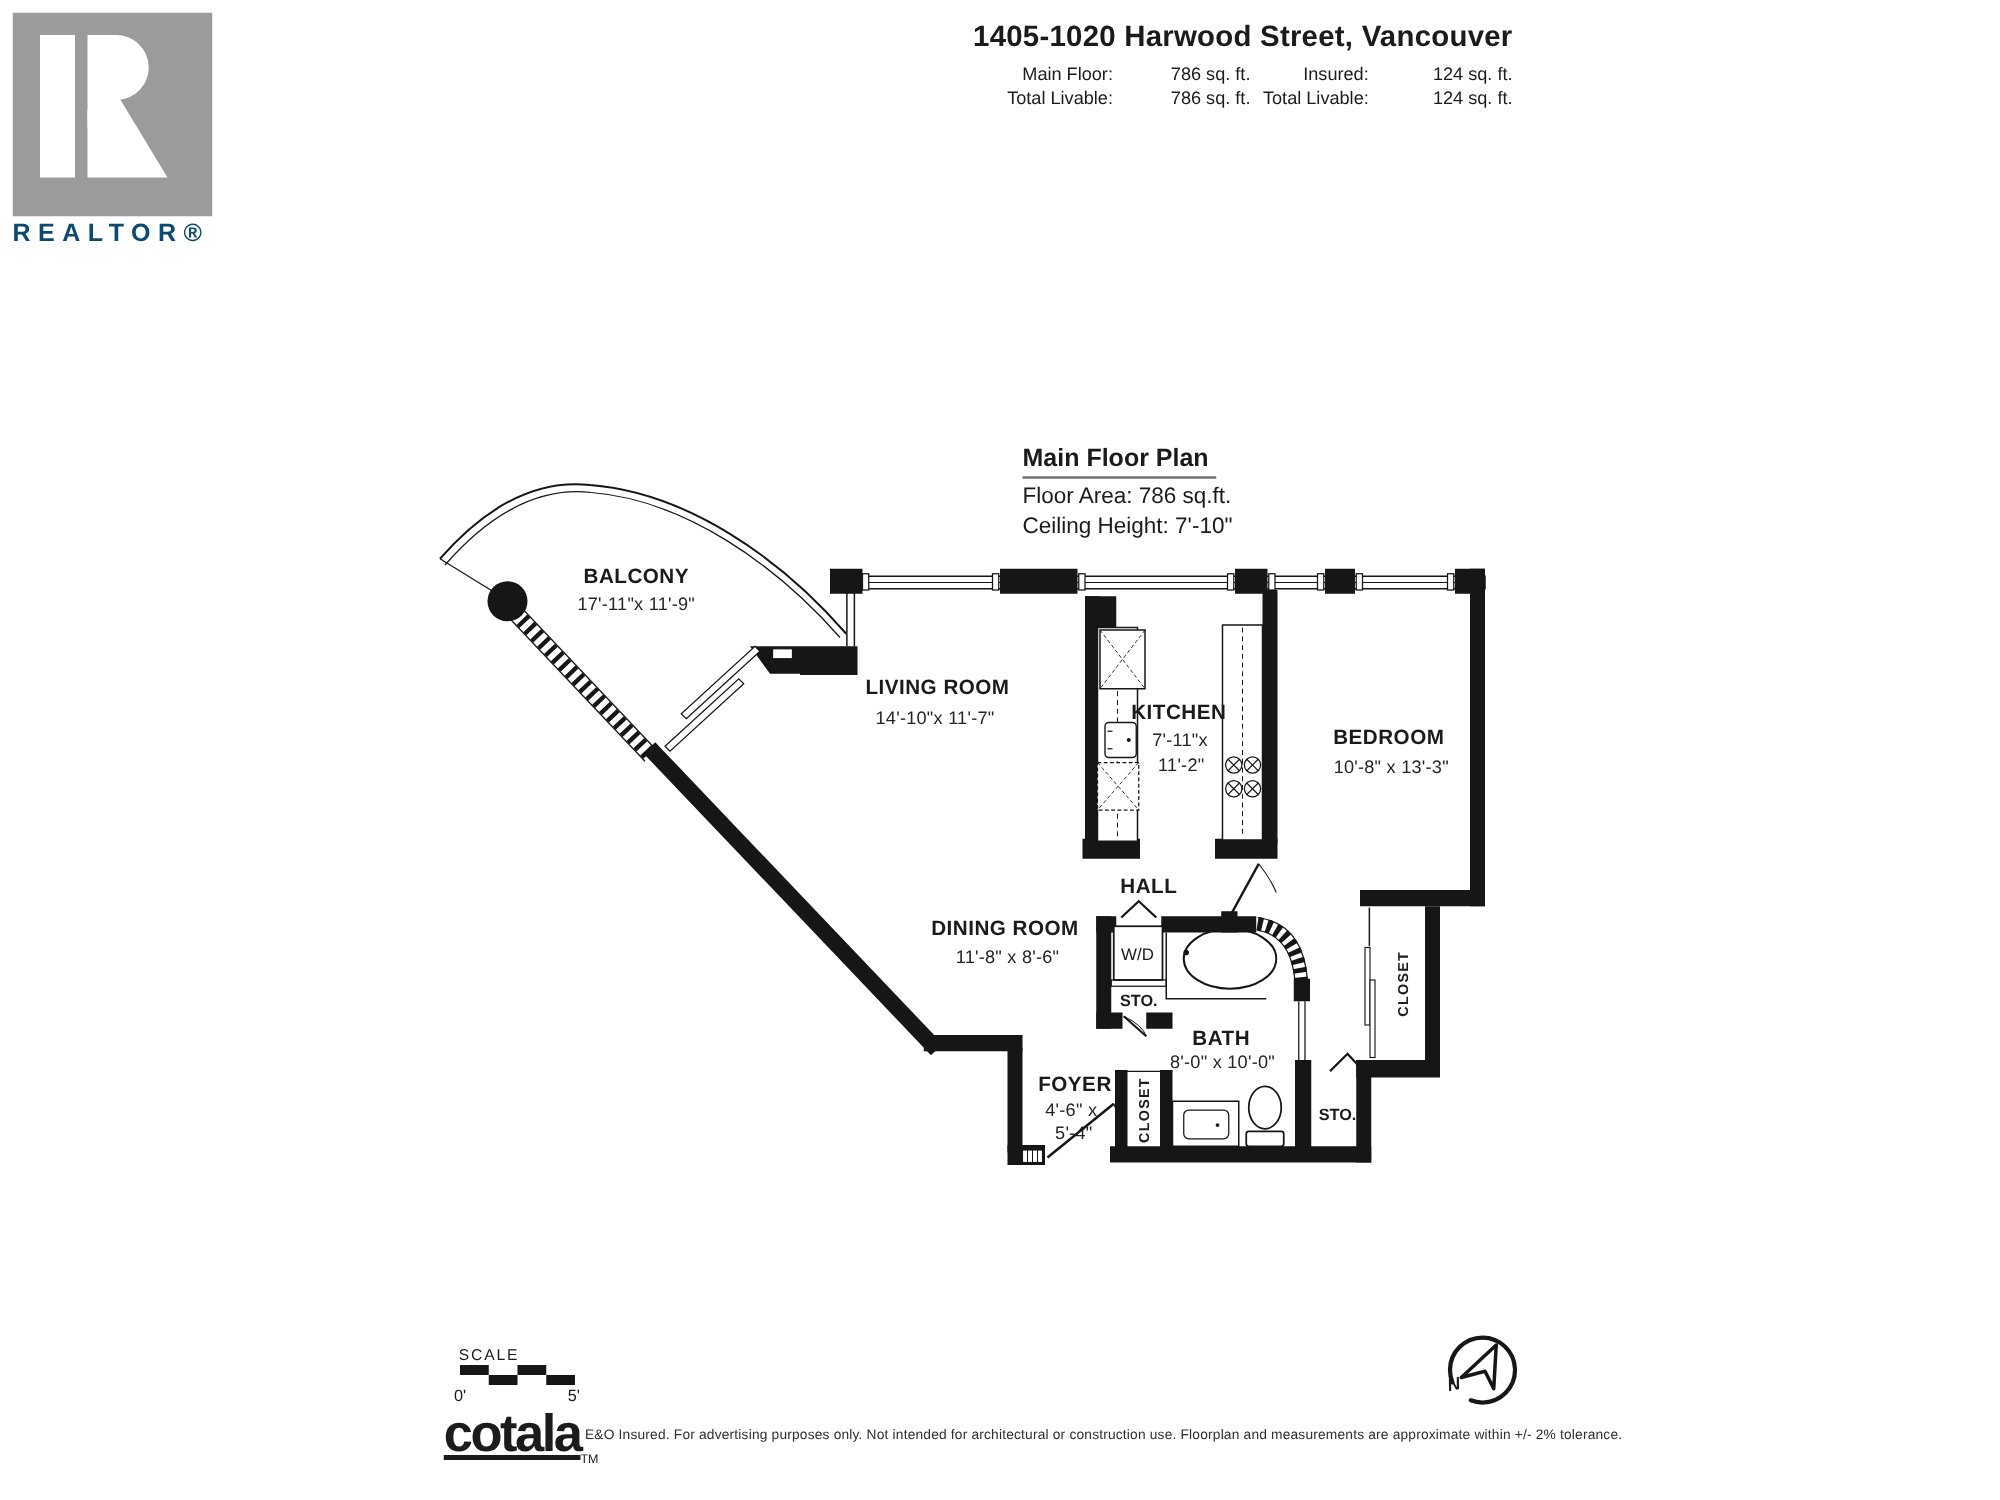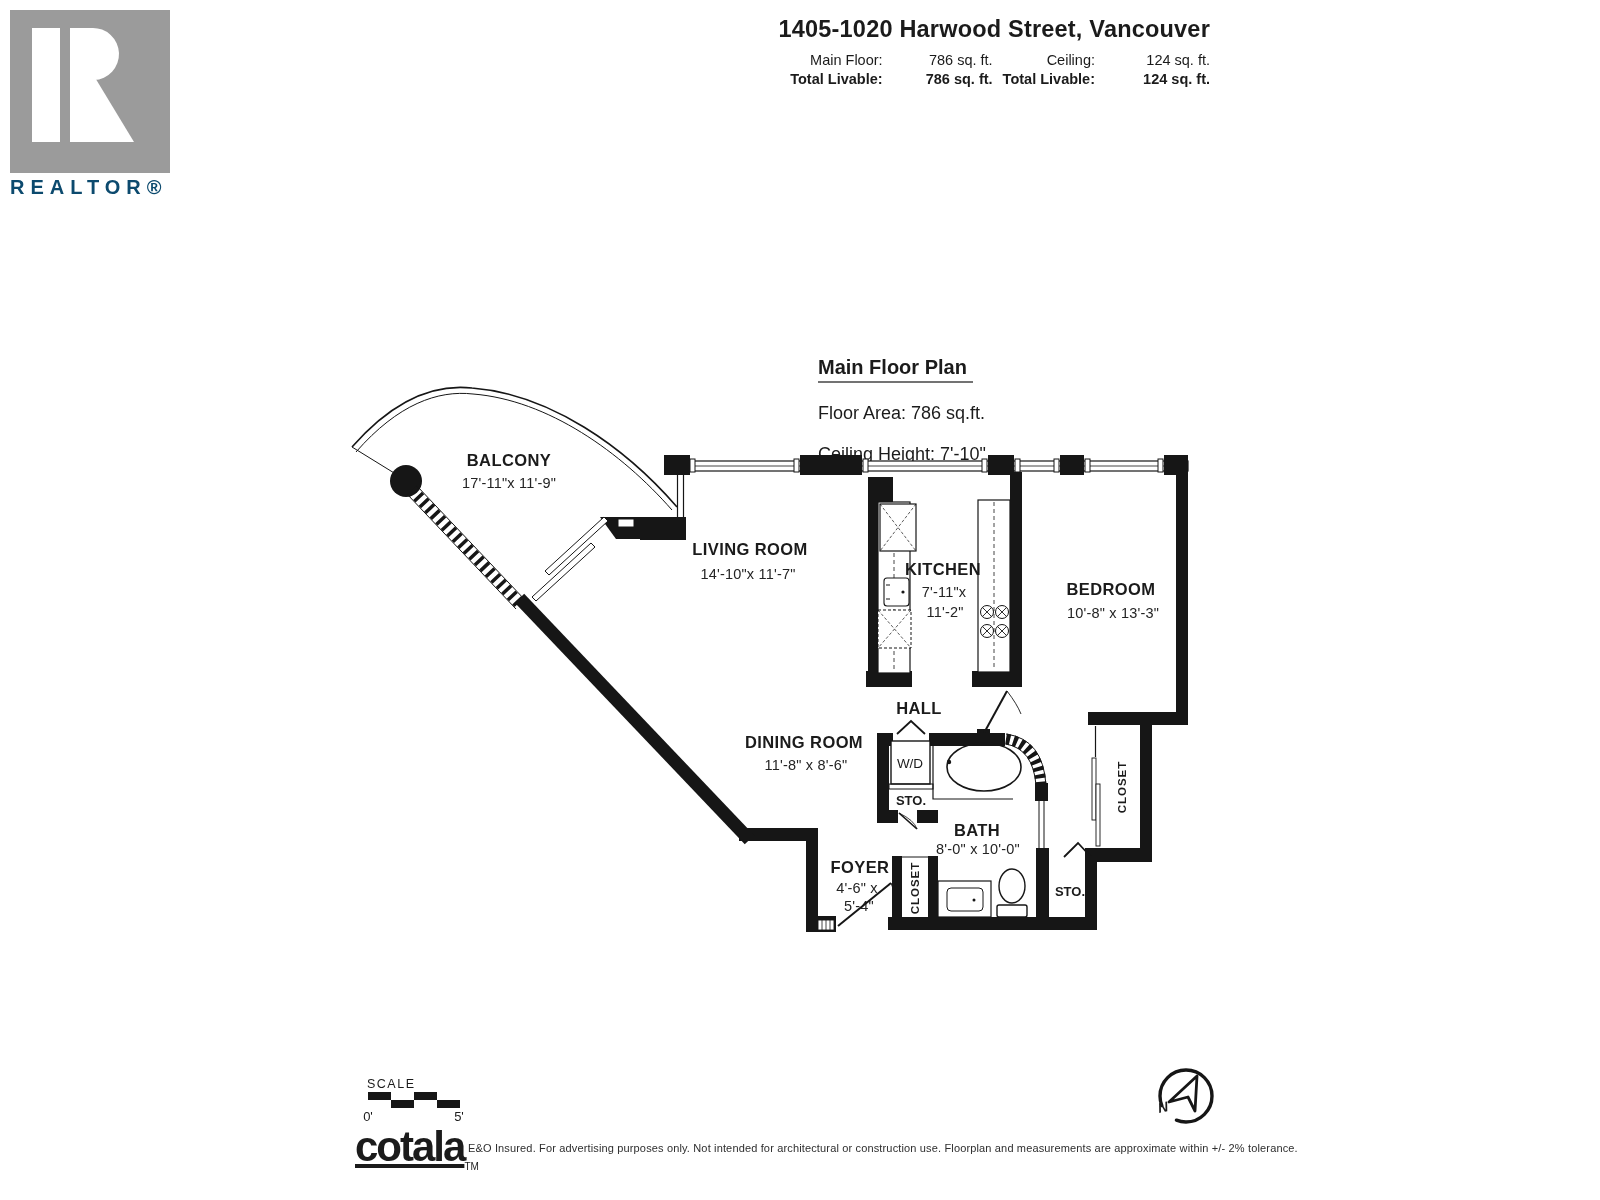--- a/index.html
+++ b/index.html
@@ -5,26 +5,26 @@
   html,body{margin:0;padding:0;background:#ffffff;}
   body{width:1600px;height:1200px;position:relative;font-family:"Liberation Sans",sans-serif;color:#1b1b1b;overflow:hidden;}
   .abs{position:absolute;}
 
   
   #realtor-logo{left:10px;top:10px;width:160px;height:200px;}
   #realtor-word{left:10px;top:176px;width:190px;font-size:20px;letter-spacing:6px;color:#0c4a6e;font-weight:700;}
   #addr-title{right:390px;top:16px;font-size:23.5px;font-weight:700;letter-spacing:.2px;white-space:nowrap;text-align:center;}
   #hdr-stats{right:390px;top:52px;display:grid;grid-template-columns:max-content 100px max-content 105px;column-gap:10px;row-gap:3px;font-size:14.5px;margin-left:48px;}
   #hdr-stats div{text-align:right;white-space:nowrap;}
-  #hdr-stats .b{font-weight:700;}
+  #hdr-stats .b{font-weight:400;}
 
   
   #plan-header{left:818px;top:356px;}
   #plan-header .pt{font-size:20px;font-weight:700;border-bottom:2px solid #737373;display:inline-block;padding:0 6px 2px 0;}
-  #plan-header .pl{font-size:18px;margin-top:20px;}
+  #plan-header .pl{font-size:18px;margin-top:3px;}
 
   
   #plan-svg{left:0;top:0;width:1600px;height:1200px;}
   svg text{font-family:"Liberation Sans",sans-serif;fill:#1b1b1b;}
   .t-room{font-weight:700;font-size:16.5px;letter-spacing:.4px;text-anchor:middle;}
   .t-dims{font-weight:400;font-size:14.5px;letter-spacing:.2px;fill:#242424;text-anchor:middle;}
   .t-small{font-weight:700;font-size:13px;text-anchor:middle;}
   .t-wd{font-weight:400;font-size:13.5px;text-anchor:middle;}
   .t-closet{font-weight:700;font-size:11.5px;letter-spacing:1px;text-anchor:middle;}
   .t-scale{font-weight:400;font-size:12.5px;letter-spacing:1.5px;}
@@ -49,21 +49,21 @@
     <path d="M60 18 h22 a26 26 0 0 1 2 52 L60 92 Z" fill="#ffffff"></path>
     <polygon points="60,78 81,61 124,132 60,132" fill="#ffffff"></polygon>
   </svg>
 </div>
 <div class="abs" id="realtor-word">REALTOR®</div>
 
 <div class="abs" id="addr-title">1405-1020 Harwood Street, Vancouver</div>
 <div class="abs" id="hdr-stats">
   <div>Main Floor:</div>
   <div>786 sq. ft.</div>
-  <div>Ceiling:</div>
+  <div>Insured:</div>
   <div>124 sq. ft.</div>
   <div class="b">Total Livable:</div>
   <div class="b">786 sq. ft.</div>
   <div class="b">Total Livable:</div>
   <div class="b">124 sq. ft.</div>
 </div>
 
 <div class="abs" id="plan-header">
   <div class="pt">Main Floor Plan</div>
   <div class="pl">Floor Area: 786 sq.ft.</div>

